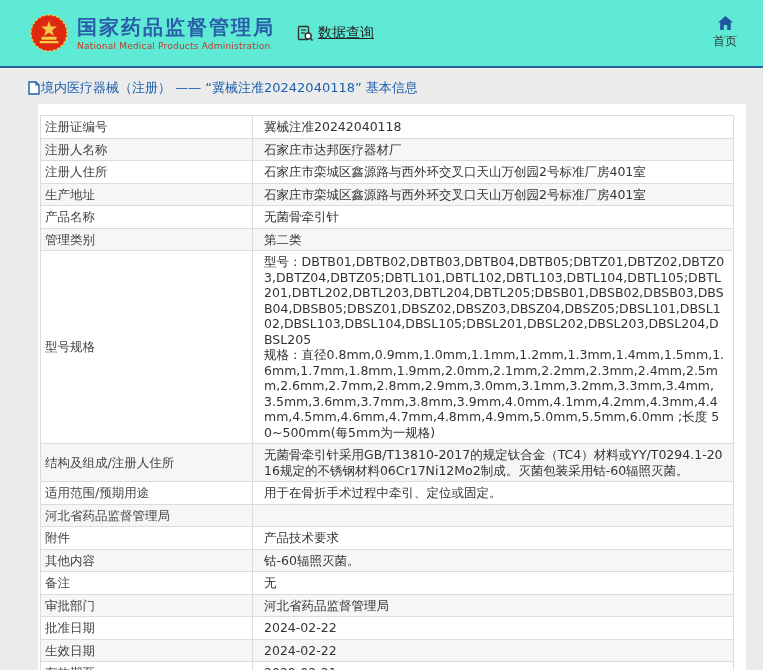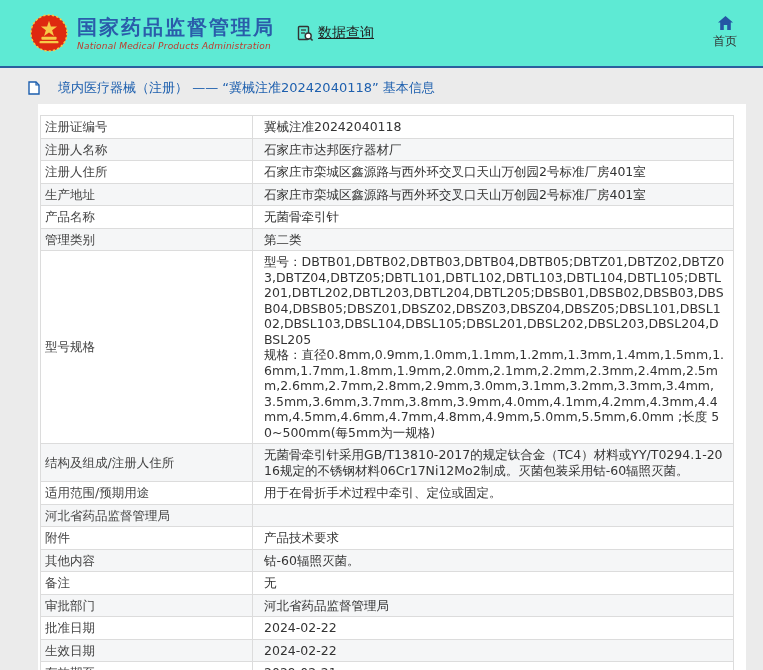--- a/index.html
+++ b/index.html
@@ -26,21 +26,20 @@
     font-weight: bold;
     color: #2a5caa;
     letter-spacing: 2px;
     line-height: 24px;
   }
   .brand-en {
     font-size: 9px;
     color: #c0392b;
     margin-top: 2px;
     letter-spacing: 0.2px;
-    font-style: italic;
   }
   .data-query {
     display: flex;
     align-items: center;
     gap: 4px;
     margin-left: 22px;
     font-size: 14px;
     color: #222;
     cursor: pointer;
     text-decoration: underline;
@@ -55,21 +54,21 @@
     font-size: 12px;
     color: #333;
     cursor: pointer;
   }
   .nav-item svg { display: block; }
   
   .crumb {
     margin: 11px 26px 7px 28px;
     display: flex;
     align-items: center;
-    gap: 18px;
+    gap: 1px;
     font-size: 13px;
     color: #1d5fae;
     height: 18px;
   }
   
   .panel {
     margin: 0 17px 8px 38px;
     background: #ffffff;
     padding: 11px 12px 5px 2px;
   }

